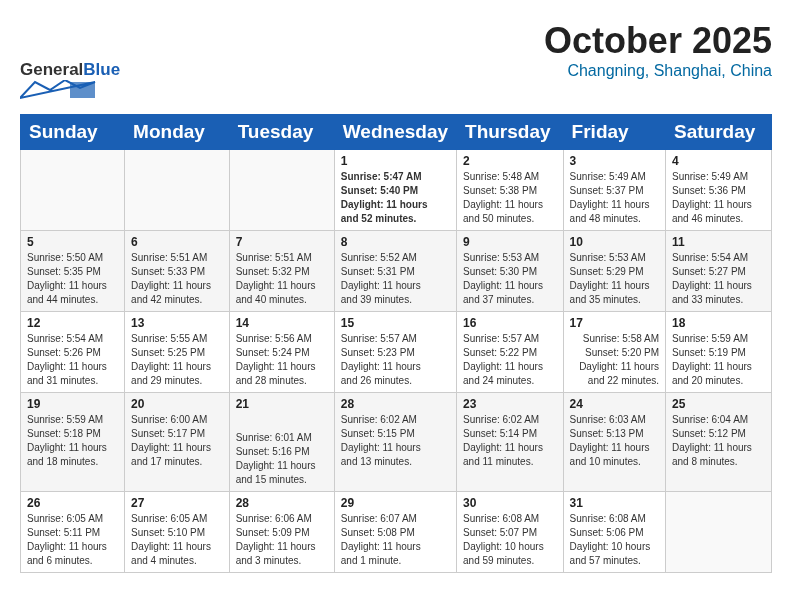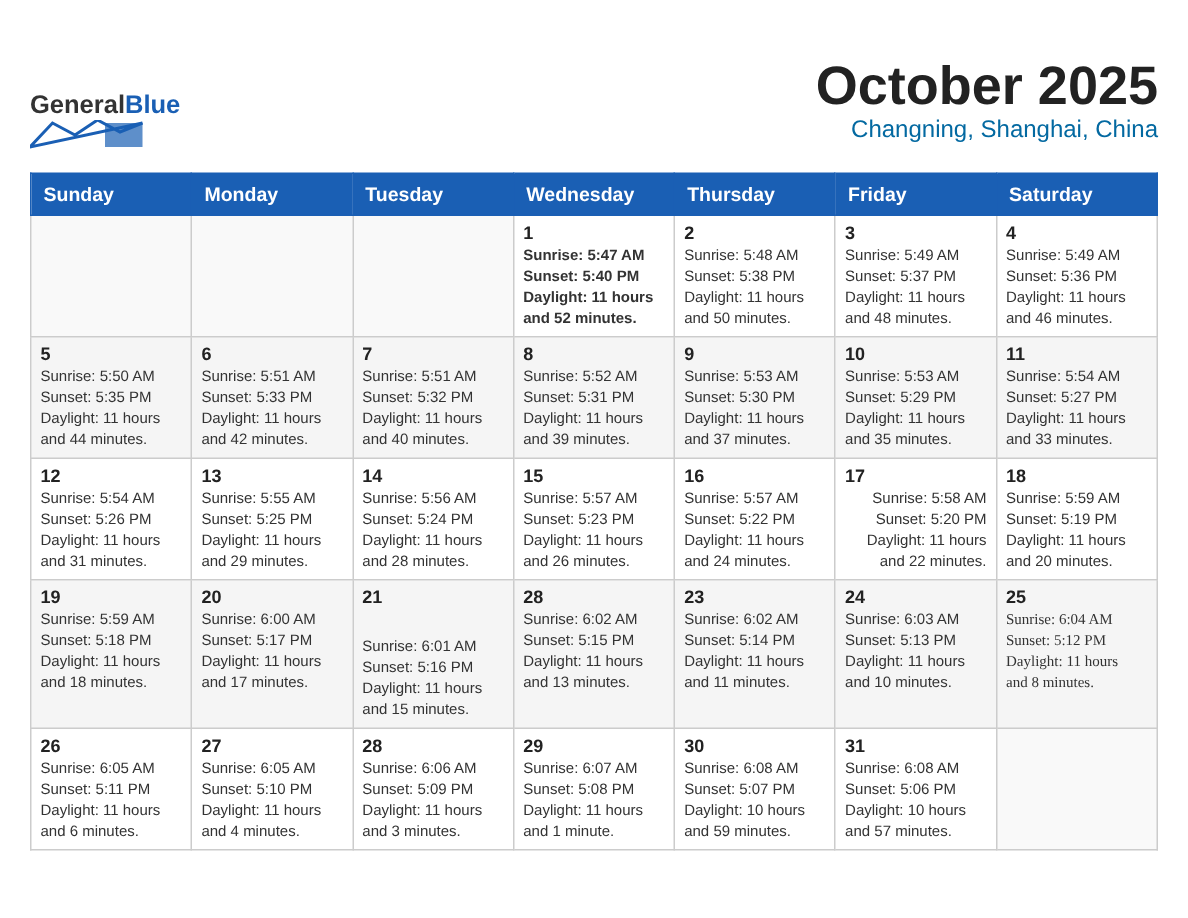--- a/index.html
+++ b/index.html
@@ -16,40 +16,39 @@
       justify-content: space-between;
       margin-bottom: 10px;
     }
     .logo {
       display: flex;
       align-items: center;
       margin-top: 40px;
     }
     .title-block {
       text-align: right;
-      margin-top: 16px;
     }
     .month-title {
       font-size: 36px;
       font-weight: bold;
       color: #222;
     }
     .location {
       font-size: 16px;
       color: #0369a1;
     }
     .calendar {
       width: 100%;
       border-collapse: collapse;
       border: 1px solid #ccc;
     }
     .calendar th {
       background-color: #1a5fb4;
       color: #fff;
-      font-size: 13px;
+      font-size: 19px;
       font-weight: bold;
       text-align: left;
       padding: 6px 8px;
       border: 1px solid #1a5fb4;
     }
     .calendar td {
       vertical-align: top;
       width: calc(100% / 7);
       padding: 4px 6px;
       border: 1px solid #ccc;
@@ -285,21 +284,21 @@
         </td>
         <td>
           <div class="day-num">24</div>
           <div class="day-info" style="white-space: pre-line;">Sunrise: 6:03 AM
 Sunset: 5:13 PM
 Daylight: 11 hours
 and 10 minutes.</div>
         </td>
         <td>
           <div class="day-num">25</div>
-          <div class="day-info" style="white-space: pre-line; font-family: Liberation Serif, serif;">Sunrise: 6:04 AM
+          <div class="day-info" style="white-space: pre-line;">Sunrise: 6:04 AM
 Sunset: 5:12 PM
 Daylight: 11 hours
 and 8 minutes.</div>
         </td>
       </tr>
       <tr>
         <td>
           <div class="day-num">26</div>
           <div class="day-info" style="white-space: pre-line;">Sunrise: 6:05 AM
 Sunset: 5:11 PM

